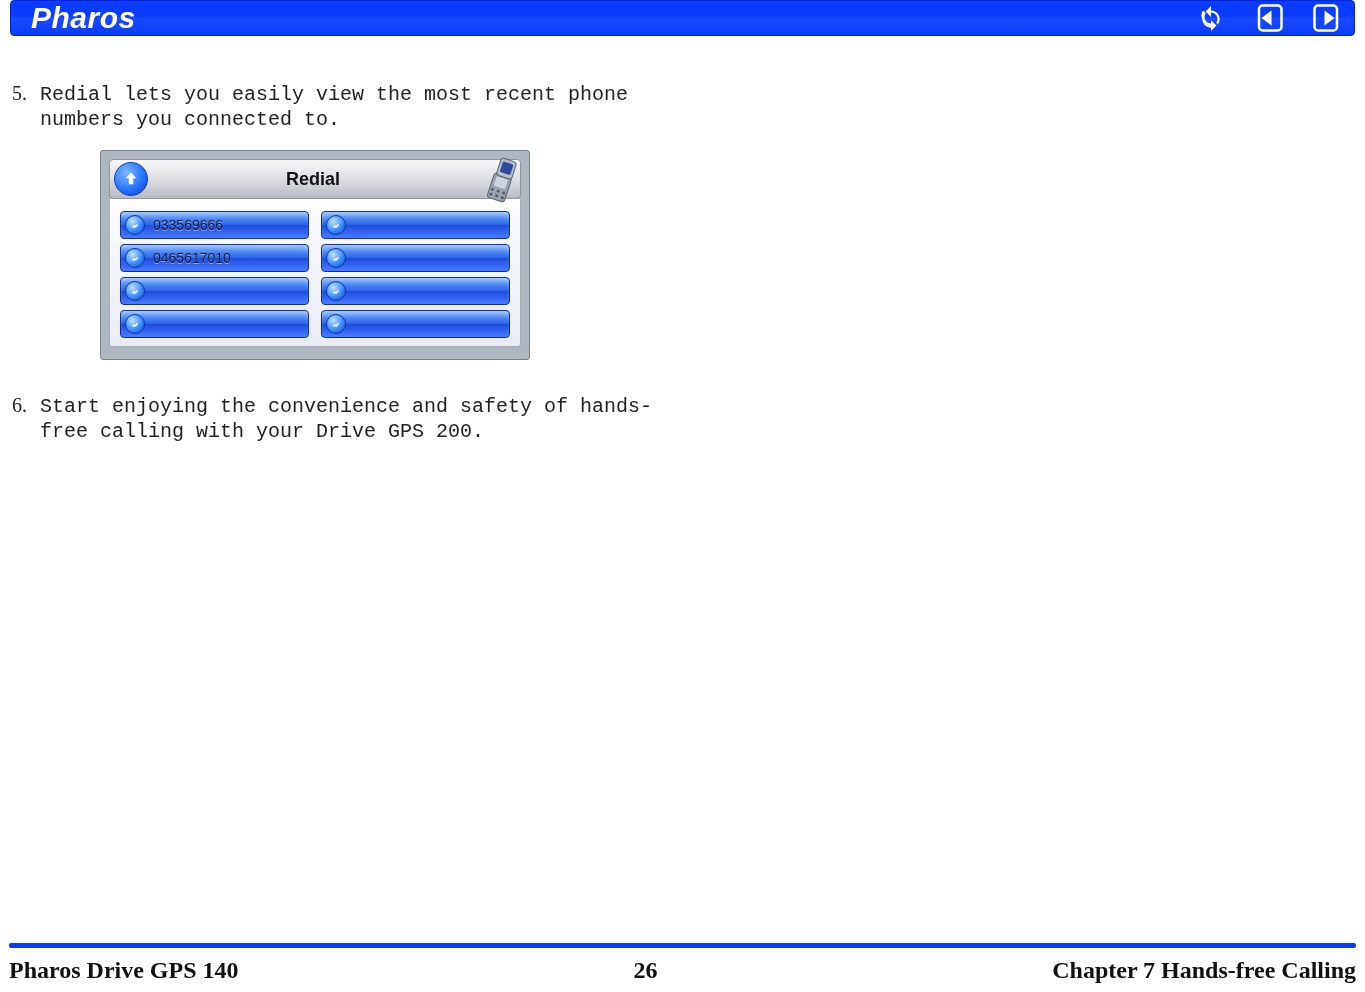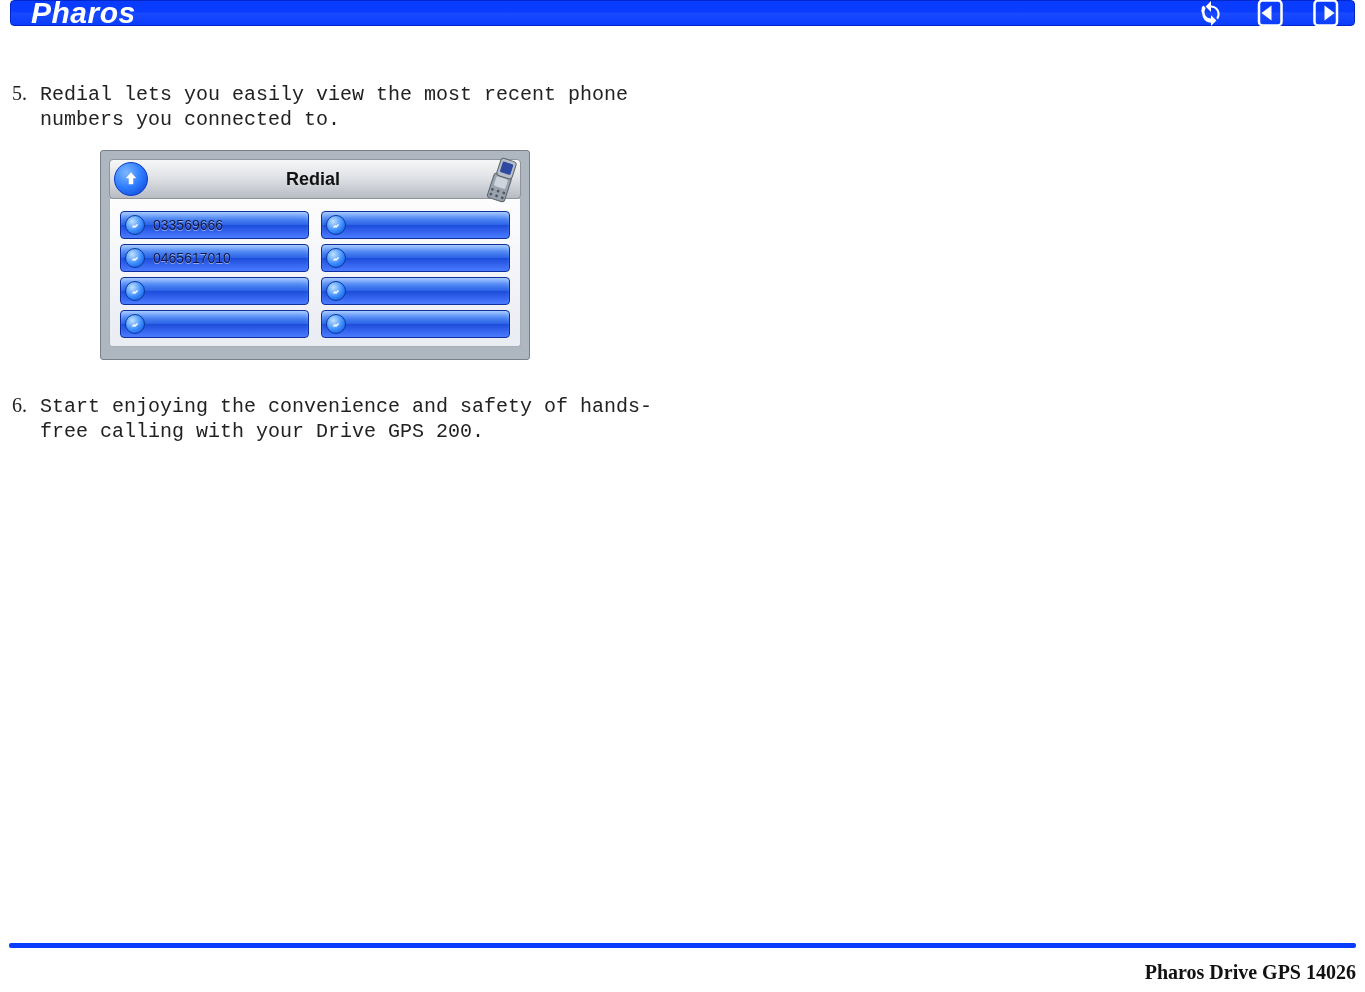--- a/index.html
+++ b/index.html
@@ -9,21 +9,21 @@
     background: #fff;
     font-family: "Times New Roman", Times, serif;
     position: relative;
     overflow: hidden;
   }
   .top-bar {
     position: absolute;
     left: 10px;
     right: 10px;
     top: 0;
-    height: 26px;
+    height: 36px;
     background: linear-gradient(to bottom, #0a3cff 0%, #0a3cff 45%, #1a4aff 50%, #0a3cff 100%);
     border: 1px solid #0026c9;
     border-radius: 4px;
     display: flex;
     align-items: center;
     justify-content: space-between;
     padding: 0 12px 0 20px;
   }
   .brand {
     color: #fff;
@@ -132,22 +132,22 @@
     left: 9px; right: 9px;
     bottom: 44px;
     height: 5px;
     background: #0a3cff;
     border-radius: 2px;
   }
   .footer {
     position: absolute;
     left: 9px; right: 9px; bottom: 8px;
     display: flex;
-    justify-content: flex-end;
-    font-size: 20px;
+    justify-content: space-between;
+    font-size: 24px;
     font-weight: 700;
     color: #111;
     font-family: "Times New Roman", serif;
   }
 </style>
 </head>
 <body>
 
 <div class="top-bar">
   <div class="brand">Pharos</div>
@@ -276,13 +276,14 @@
     <div class="list-num">6.</div>
     <div class="list-text">Start enjoying the convenience and safety of hands-free calling with your Drive GPS 200.</div>
   </div>
 
 </div>
 
 <div class="footer-line"></div>
 <div class="footer">
   <div>Pharos Drive GPS 140</div>
   <div>26</div>
+  <div>Chapter 7 Hands-free Calling</div>
 </div>
 
 </body></html>

